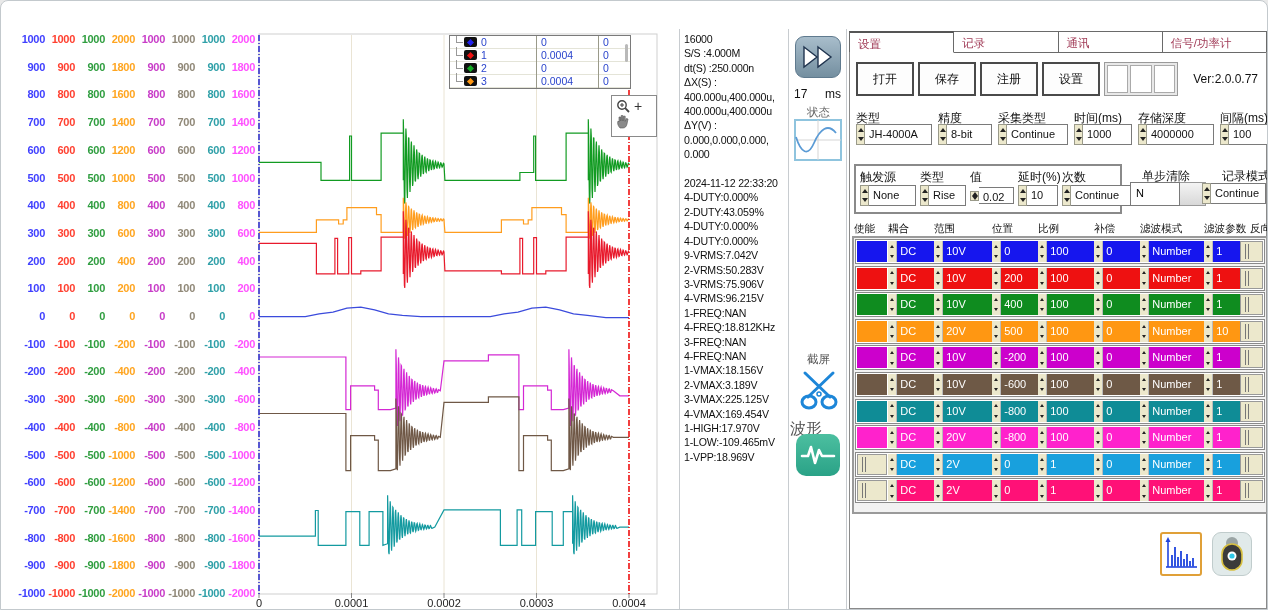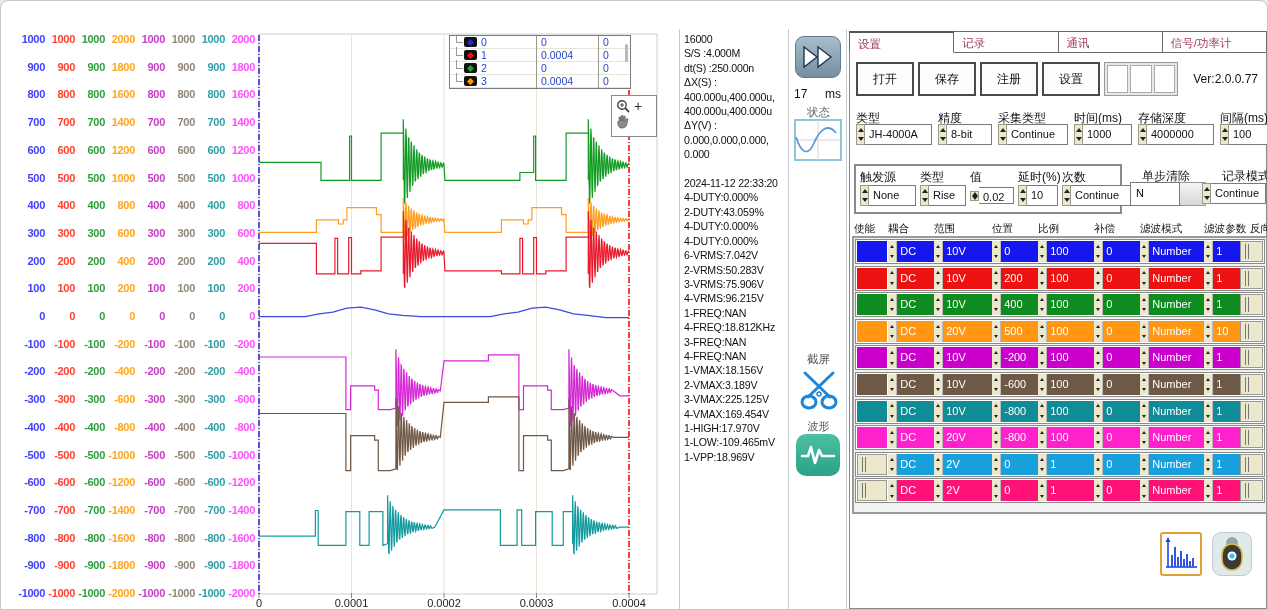--- a/index.html
+++ b/index.html
@@ -46,21 +46,21 @@
 
   
   #status-col { position:absolute; left:789px; top:28px; width:57px; height:582px; background:#fff; border-right:1px solid #c8ccd0; }
   #ff-btn { position:absolute; left:5px; top:7px; width:46px; height:42px; border-radius:9px; background:linear-gradient(#a8bdcb,#748fa0); border:1px solid #5f7a8e; display:flex; align-items:center; justify-content:center; }
   #elapsed { position:absolute; left:0; top:58px; width:57px; font-size:12px; color:#111; }
   #elapsed .t { position:absolute; left:4px; } #elapsed .u { position:absolute; right:6px; }
   #state-label { position:absolute; left:0; top:76px; width:57px; text-align:center; font-size:11.5px; color:#666; }
   #state-thumb { position:absolute; left:4px; top:90px; }
   #shot-label { position:absolute; left:0; top:323px; width:57px; text-align:center; font-size:11.5px; color:#555; }
   #shot-icon { position:absolute; left:7px; top:338px; }
-  #wave-label { position:absolute; left:0; top:390px; width:57px; text-align:center; font-size:11px; color:#555; }
+  #wave-label { position:absolute; left:0; top:390px; width:57px; font-size:16px; color:#555; }
   #wave-icon { position:absolute; left:6px; top:405px; width:44px; height:42px; border-radius:10px; background:linear-gradient(#4cbfa0,#2aa287); display:flex; align-items:center; justify-content:center; }
 
   
   #right-panel { position:absolute; left:846px; top:28px; width:422px; height:582px; background:#fff; }
   #tabbar { position:absolute; left:2px; top:2px; width:418px; height:22px; display:flex; }
   .tab { flex:1; border:1px solid #6a6a6a; border-left:none; font-size:11.5px; color:#a03a56; padding:4px 0 0 8px; background:#fff; }
   .tab:first-child { border-left:1px solid #6a6a6a; }
   .tab.active { border-bottom:1px solid #fff; border-top:2px solid #555; }
   #panel-body { position:absolute; left:2px; top:23px; width:418px; height:557px; border:1px solid #8a8a8a; border-top:none; }
 
@@ -395,21 +395,21 @@
       <div class="m-line">400.000u,400.000u</div>
       <div class="m-line">ΔY(V) :</div>
       <div class="m-line">0.000,0.000,0.000,</div>
       <div class="m-line">0.000</div>
       <div class="m-line">&nbsp;</div>
       <div class="m-line">2024-11-12 22:33:20</div>
       <div class="m-line">4-DUTY:0.000%</div>
       <div class="m-line">2-DUTY:43.059%</div>
       <div class="m-line">4-DUTY:0.000%</div>
       <div class="m-line">4-DUTY:0.000%</div>
-      <div class="m-line">6-VRMS:7.042V</div>
+      <div class="m-line">9-VRMS:7.042V</div>
       <div class="m-line">2-VRMS:50.283V</div>
       <div class="m-line">3-VRMS:75.906V</div>
       <div class="m-line">4-VRMS:96.215V</div>
       <div class="m-line">1-FREQ:NAN</div>
       <div class="m-line">4-FREQ:18.812KHz</div>
       <div class="m-line">3-FREQ:NAN</div>
       <div class="m-line">4-FREQ:NAN</div>
       <div class="m-line">1-VMAX:18.156V</div>
       <div class="m-line">2-VMAX:3.189V</div>
       <div class="m-line">3-VMAX:225.125V</div>

